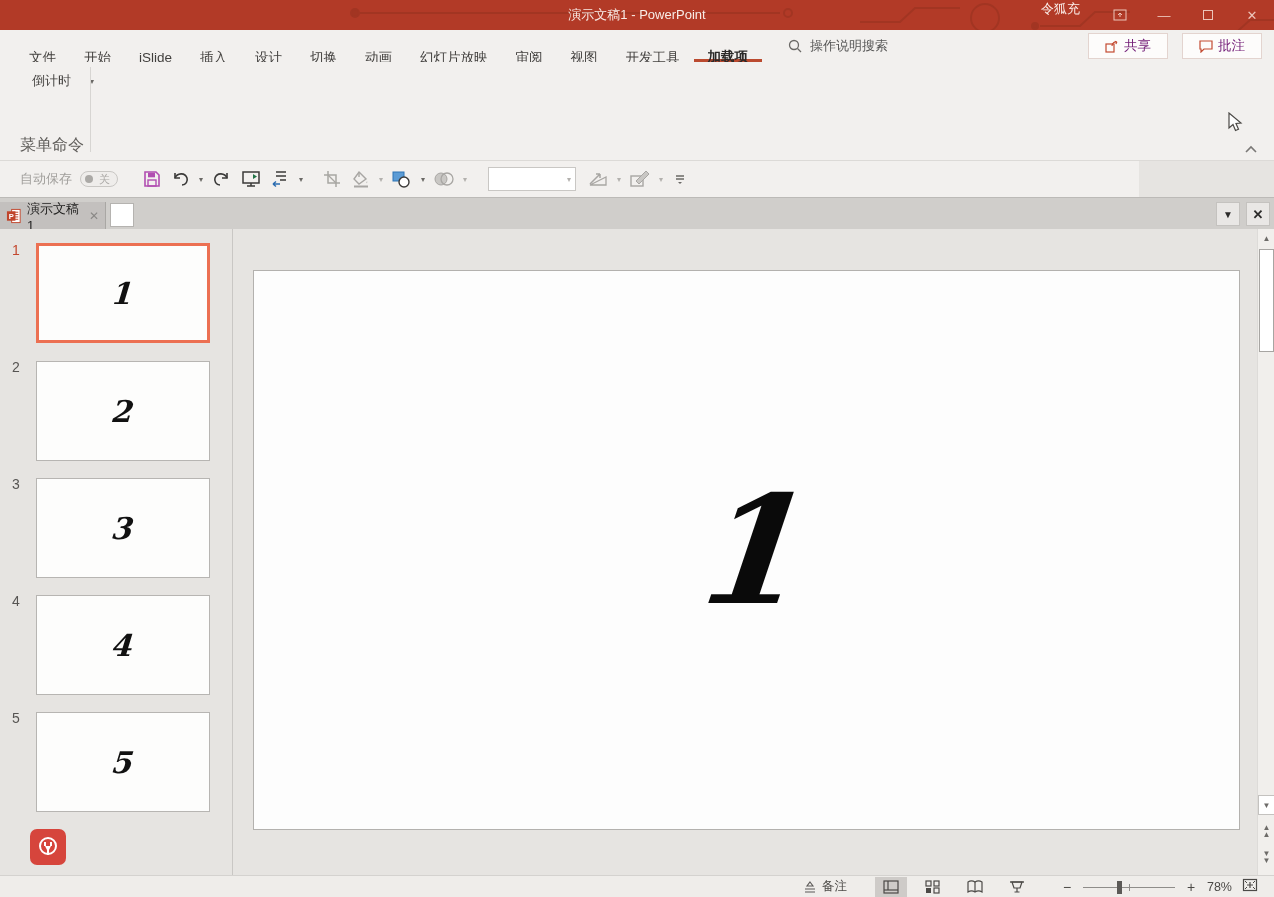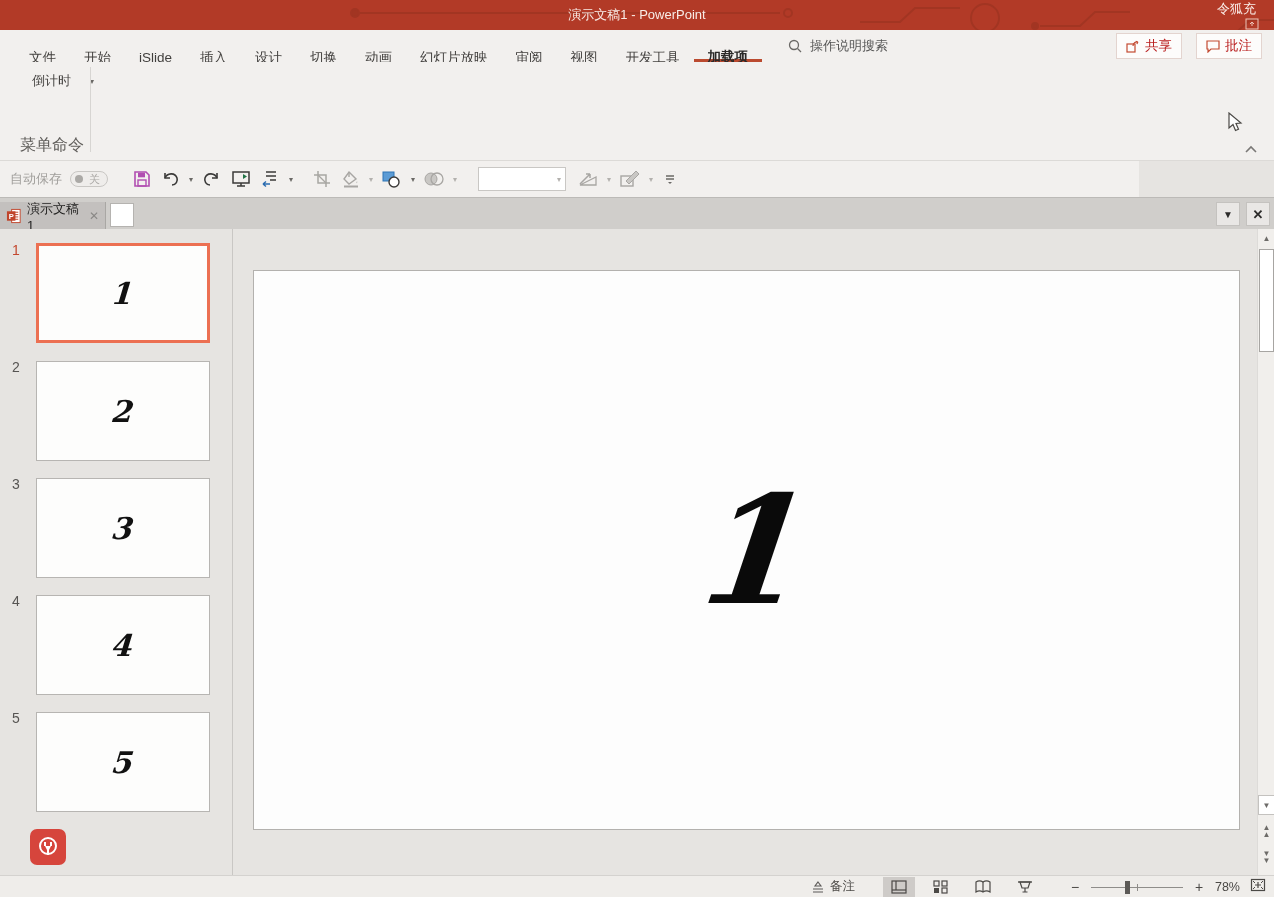--- a/index.html
+++ b/index.html
@@ -3,43 +3,43 @@
 <meta charset="utf-8">
 <style>
   * { margin:0; padding:0; box-sizing:border-box; }
   html,body { width:1274px; height:897px; overflow:hidden; }
   body { font-family:"Liberation Sans","DejaVu Sans",sans-serif; background:#e6e4e1; position:relative; font-size:13px; color:#3b3a39; }
 
   
   .titlebar { position:absolute; top:0; left:0; width:1274px; height:30px; background:#b23a27; color:#f7e7e1; overflow:hidden; }
   .titlebar .deco { position:absolute; top:0; left:0; width:1274px; height:30px; opacity:.45; }
   .tb-title { position:absolute; top:0; left:0; right:0; height:30px; line-height:30px; text-align:center; font-size:13px; color:#f9ece7; }
-  .tb-right { position:absolute; right:0; top:0; height:30px; display:flex; align-items:flex-end;flex-direction:column; }
+  .tb-right { position:absolute; right:0; top:0; height:30px; display:flex; align-items:flex-start; }
   .tb-user { padding:0 18px; font-size:13px; color:#fbeee9; }
   .tb-btn { width:44px; height:30px; display:flex; align-items:center; justify-content:center; color:#ecc5ba; font-size:13px; background:transparent; border:none; }
   .tb-box { width:10px; height:10px; border:1px solid #ecc5ba; display:inline-block; }
 
   
   .tabrow { position:absolute; top:30px; left:0; width:1274px; height:32px; background:#f2f0ee; display:flex; align-items:center; }
   .tabs { display:flex; align-items:center; height:32px; padding-left:15px; }
   .rtab { padding:12px 14px; height:32px; line-height:32px; font-size:13.5px; color:#413f3d; white-space:nowrap; }
   .rtab.active { color:#2b2a29; font-weight:bold; border-bottom:3px solid #bb4a2f; line-height:29px; }
   .ribbon-search { display:flex; align-items:center; gap:8px; margin-left:26px; color:#555; }
   .tab-actions { margin-left:auto; display:flex; gap:14px; padding-right:12px; }
-  .pill-btn { display:flex; align-items:center; gap:5px; background:#fdfcfb; border:1px solid #e3d4cf; color:#b91c1c; font-size:13.5px; padding:3px 9px; }
+  .pill-btn { display:flex; align-items:center; gap:5px; background:#fdfcfb; border:1px solid #e3d4cf; color:#701a75; font-size:13.5px; padding:3px 16px; }
 
   
   .ribbon-body { position:absolute; top:62px; left:0; width:1274px; height:99px; background:#f2f0ee; border-bottom:1px solid #dcdad7; }
   .countdown { position:absolute; left:26px; top:7px; padding:3px 6px; color:#413f3d; font-size:13px; display:flex; align-items:center; gap:19px; }
   .group-label { position:absolute; left:20px; bottom:4px; font-size:16px; color:#605e5b;text-align:right; }
   .group-sep { position:absolute; left:90px; top:5px; bottom:8px; width:1px; background:#d7d5d2; }
   .collapse-btn { position:absolute; right:12px; bottom:4px; width:22px; height:16px; border:none; background:transparent; color:#7a7876; }
 
   
-  .qat { position:absolute; top:161px; left:0; width:1139px; height:36px; background:#f2f0ee; display:flex; align-items:center; padding-left:10px; gap:4px; }
+  .qat { position:absolute; top:161px; left:0; width:1139px; height:36px; background:#f2f0ee; display:flex; align-items:center; padding-left:20px; gap:4px; }
   .qat-label { color:#a19f9c; font-size:13px; margin-right:4px; }
   .toggle { width:38px; height:16px; border:1px solid #c9c7c4; border-radius:9px; background:#efedeb; display:flex; align-items:center; padding:0 4px; gap:6px; margin-right:18px; }
   .toggle .dot { width:8px; height:8px; border-radius:50%; background:#aba9a6; }
   .toggle .state { font-size:11px; color:#aba9a6; }
   .qbtn { height:28px; min-width:24px; display:flex; align-items:center; justify-content:center; background:transparent; border:none; padding:0 3px; }
   .qcaret { font-size:8px; color:#6b6966; padding:0 1px; }
   .qcaret.dim { color:#b3b1ae; }
   .qat-combo { width:88px; height:24px; border:1px solid #c9c7c4; background:#fff; margin:0 4px; position:relative; }
   .qat-combo .car { position:absolute; right:4px; top:7px; font-size:8px; color:#b3b1ae; }
   .qgap { width:8px; }
@@ -72,21 +72,21 @@
   .canvas .big { font-family:"DejaVu Serif","Liberation Serif",serif; font-style:italic; font-weight:bold; font-size:150px; color:#0a0a0a; transform:skewX(-8deg) translateX(12px); line-height:1; }
 
   .vscroll { position:absolute; right:0; top:0; width:17px; height:646px; background:#f1efec; border-left:1px solid #dddbd8; }
   .vs-btn { position:absolute; left:0; width:17px; height:18px; display:flex; align-items:center; justify-content:center; font-size:8px; color:#6d6b68; background:#f1efec; border:none; }
   .vs-thumb { position:absolute; left:1px; top:20px; width:15px; height:103px; background:#ffffff; border:1px solid #a7a5a2; }
   .vs-nav { position:absolute; left:0; width:17px; height:20px; display:flex; align-items:center; justify-content:center; background:transparent; border:none; color:#6d6b68; font-size:8px; line-height:7px; }
 
   
   .statusbar { position:absolute; bottom:0; left:0; width:1274px; height:22px; background:#efedea; border-top:1px solid #d4d2cf; display:flex; align-items:center; font-size:12.5px; color:#4b4946; }
   .sb-left { display:flex; align-items:center; gap:22px; padding-left:10px; }
-  .sb-right { margin-left:auto; display:flex; align-items:center; padding-right:8px; gap:10px; }
+  .sb-right { margin-left:auto; display:flex; align-items:center; padding-right:16px; gap:10px; }
   .sb-item { display:flex; align-items:center; gap:5px; }
   .viewbtn { width:32px; height:20px; display:flex; align-items:center; justify-content:center; background:transparent; border:none; }
   .viewbtn.sel { background:#cecbc8; }
   .zoom-track { position:relative; width:92px; height:20px; }
   .zoom-track .line { position:absolute; left:0; right:0; top:10px; height:1px; background:#8f8d8a; }
   .zoom-track .tick { position:absolute; left:46px; top:7px; width:1px; height:7px; background:#8f8d8a; }
   .zoom-track .knob { position:absolute; left:34px; top:4px; width:5px; height:13px; background:#5c5a57; }
   .zoomsign { font-size:14px; color:#4b4946; width:12px; text-align:center; }
 
   .cursor { position:absolute; left:1228px; top:112px; pointer-events:none; }

